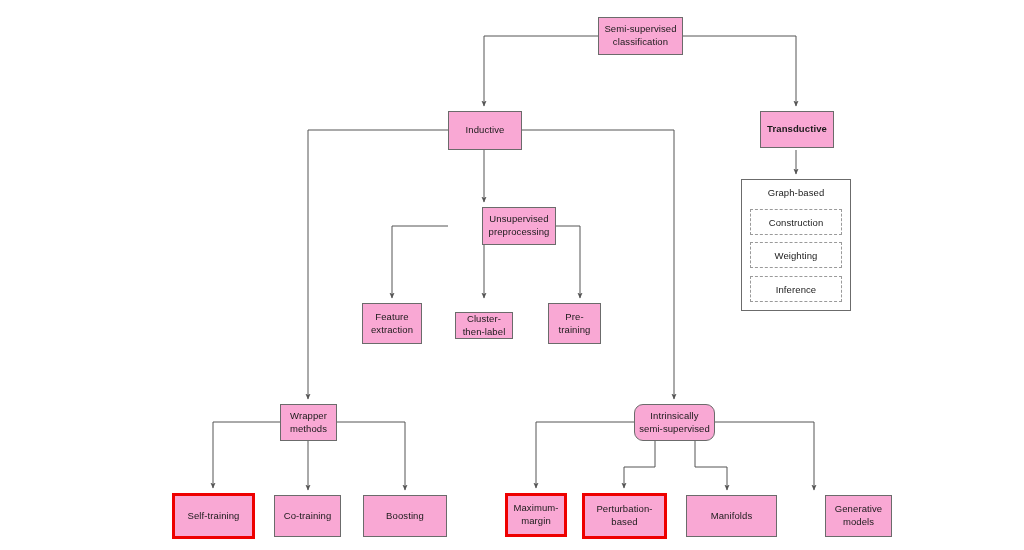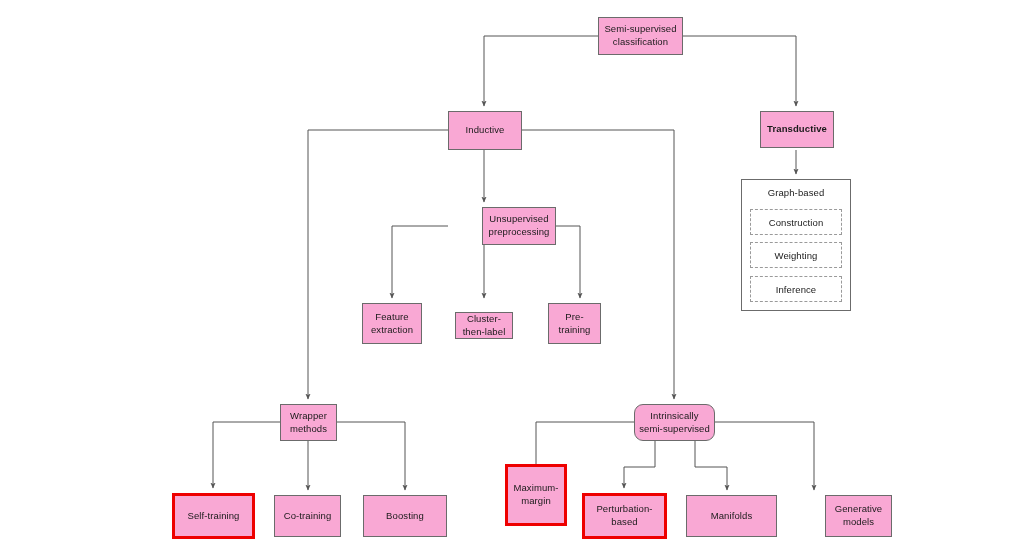--- a/index.html
+++ b/index.html
@@ -129,21 +129,21 @@
       </div>
       <div class="node highlight" style="left: 172px; top: 493px; width: 83px; height: 46px;">
         <div>Self-training</div>
       </div>
       <div class="node" style="left: 274px; top: 495px; width: 67px; height: 42px;">
         <div>Co-training</div>
       </div>
       <div class="node" style="left: 363px; top: 495px; width: 84px; height: 42px;">
         <div>Boosting</div>
       </div>
-      <div class="node highlight" style="left: 505px; top: 464px; width: 62px; height: 62px;">
+      <div class="node highlight" style="left: 505px; top: 493px; width: 62px; height: 44px;">
         <div>Maximum-<br>margin</div>
       </div>
       <div class="node highlight" style="left: 582px; top: 493px; width: 85px; height: 46px;">
         <div>Perturbation-<br>based</div>
       </div>
       <div class="node" style="left: 686px; top: 495px; width: 91px; height: 42px; text-align: right;">
         <div>Manifolds</div>
       </div>
       <div class="node" style="left: 781px; top: 495px; width: 67px; height: 42px; margin-left: 44px;">
         <div>Generative<br>models</div>

